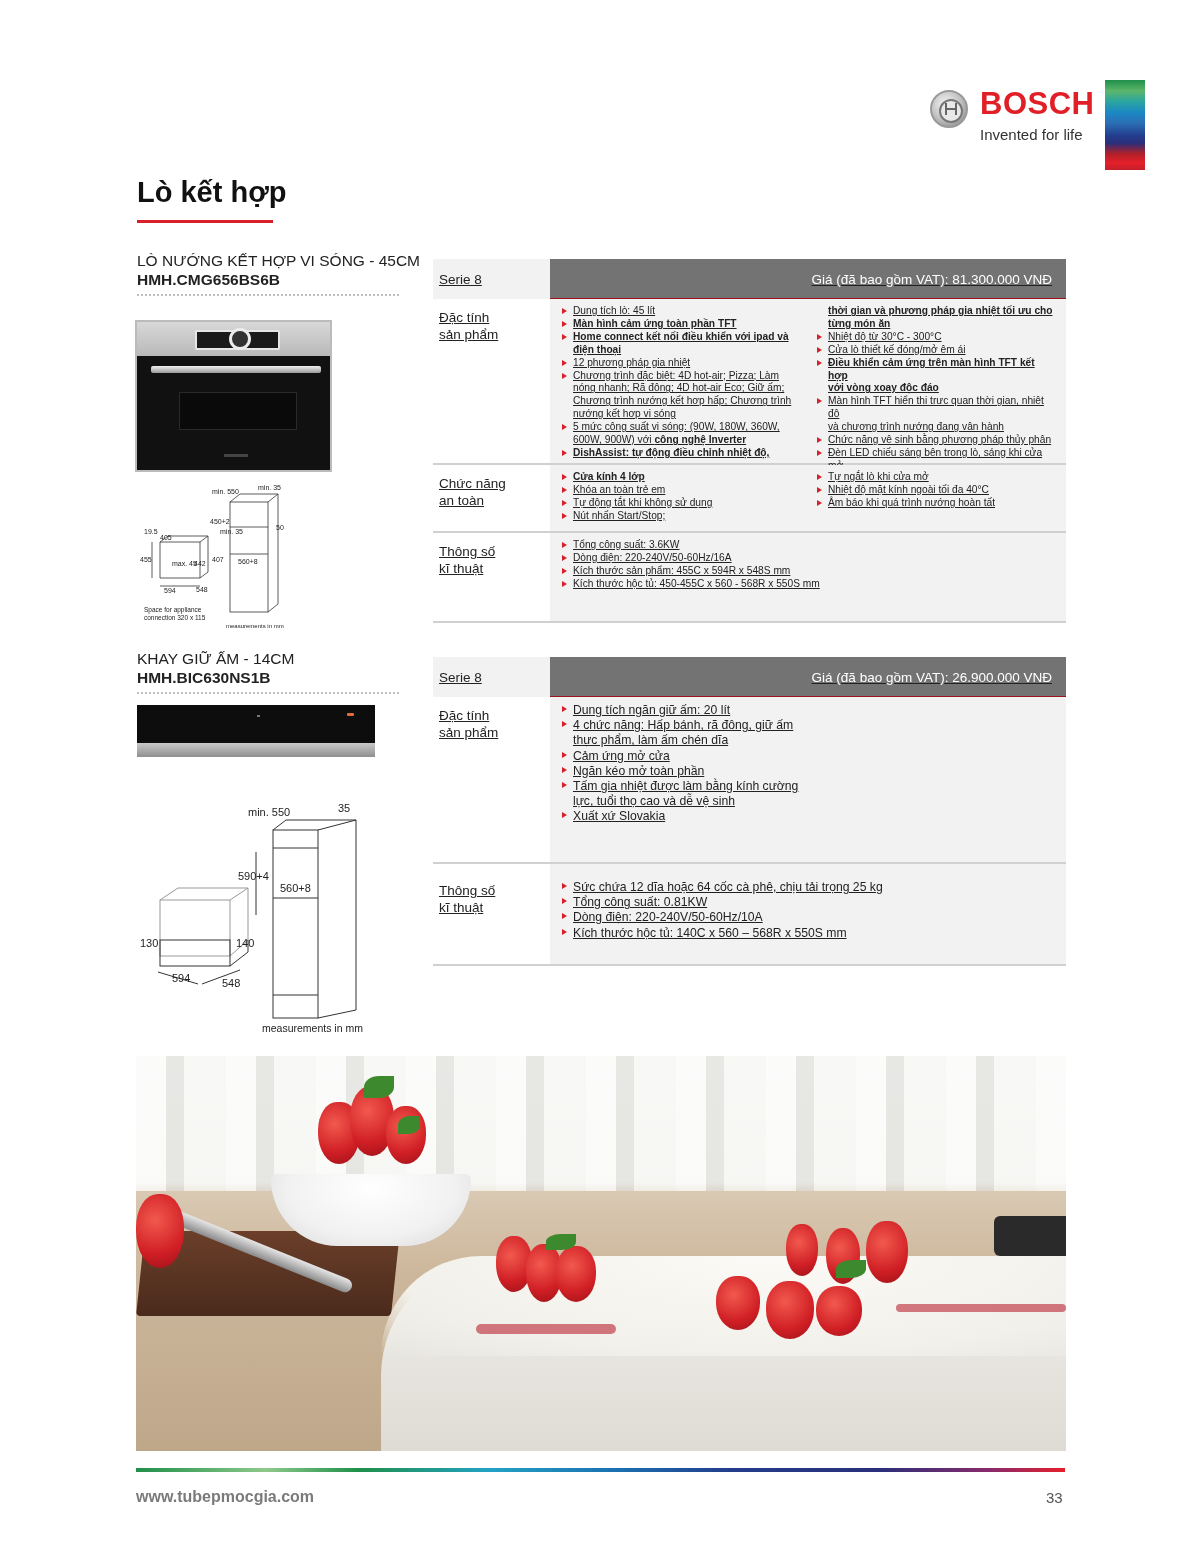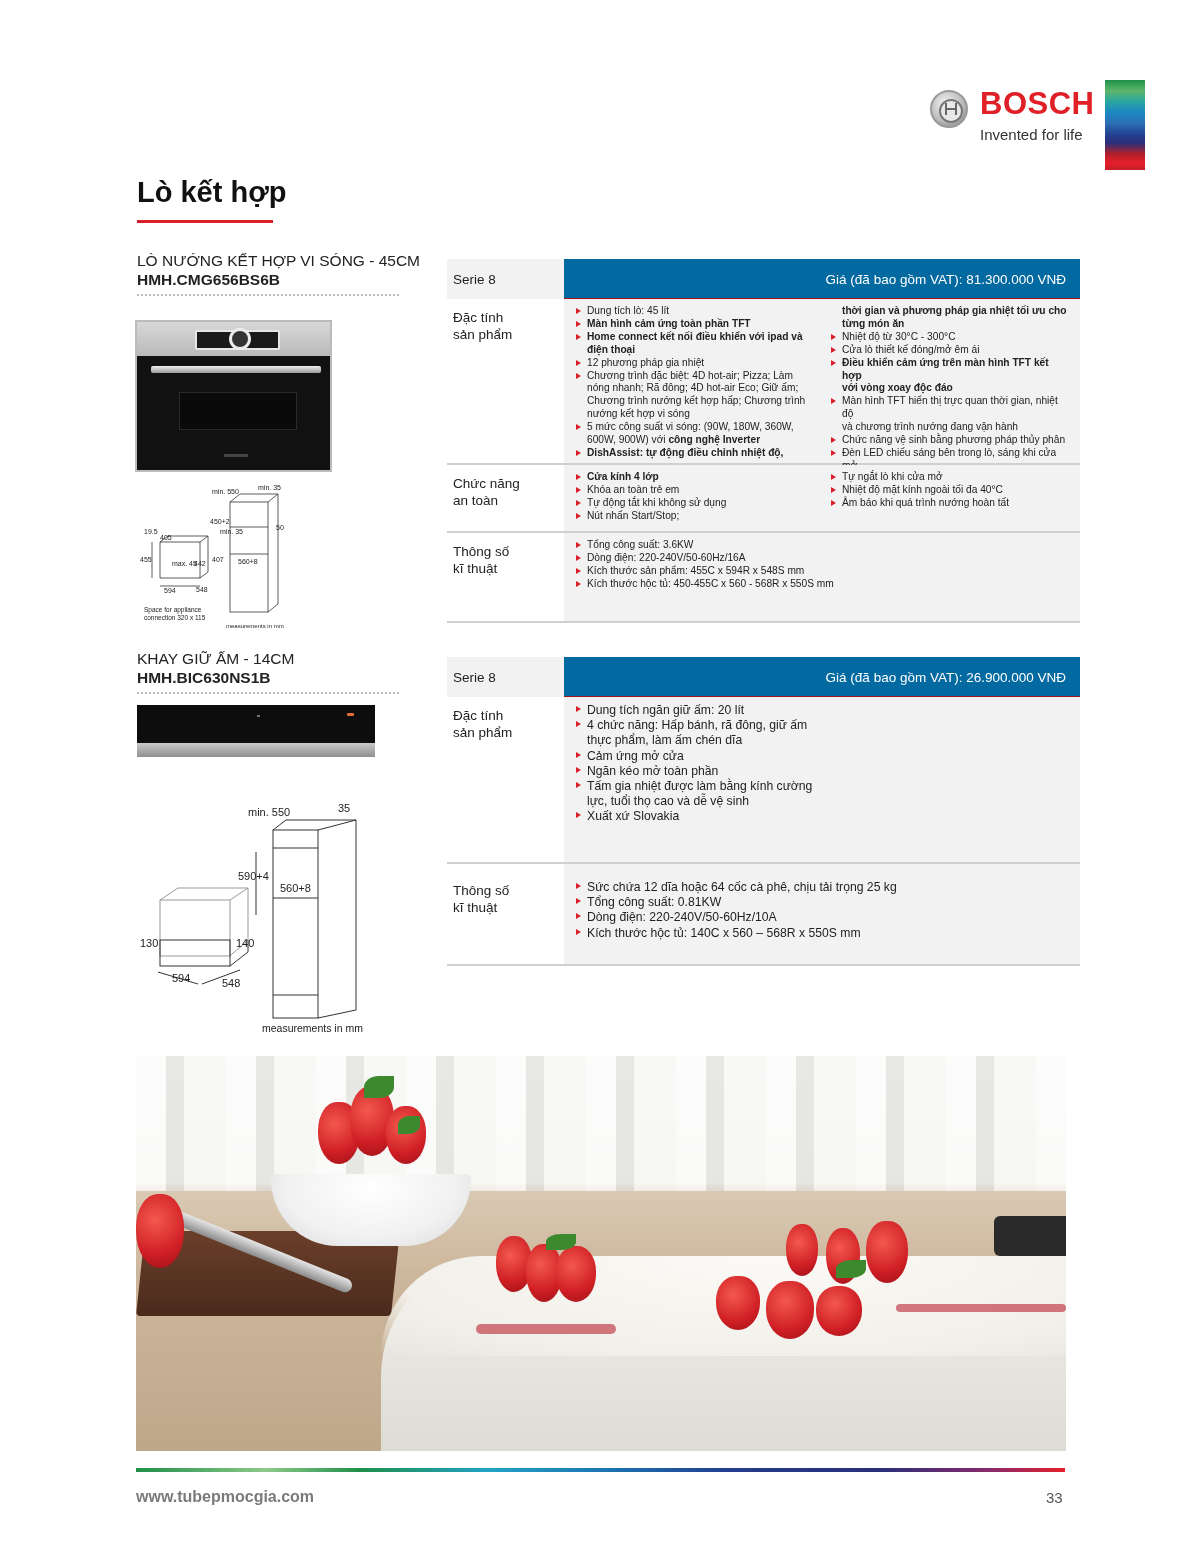--- a/index.html
+++ b/index.html
@@ -41,27 +41,27 @@
   .drawer { position: absolute; left: 137px; top: 705px; width: 238px; height: 52px; background: #0d0d0d; overflow: hidden; }
   .drawer .strip { position: absolute; left: 0; bottom: 0; width: 100%; height: 14px; background: linear-gradient(#c9c9c9,#8f8f8f); }
   .drawer .dot1 { position: absolute; left: 120px; top: 10px; width: 3px; height: 2px; background: #777; }
   .drawer .dot2 { position: absolute; left: 210px; top: 8px; width: 7px; height: 3px; background: #e36a3a; border-radius: 1px; }
 
   
   .diagram { position: absolute; }
   .diagram svg { display: block; }
 
   
-  .spec { position: absolute; left: 447px; width: 633px; }
+  .spec { position: absolute; left: 433px; width: 633px; text-decoration: underline; }
   .row { position: relative; display: flex; border-bottom: 2px solid #d0d0d0; }
   .row.header { border-bottom: none; height: 40px; }
   .row .label { width: 117px; padding: 10px 0 0 6px; font-size: 13.5px; line-height: 17px; color: #222; flex-shrink: 0; }
   .row .content { flex: 1; background: #f2f2f2; padding: 6px 10px 6px 10px; }
   .row.header .label { background: #f2f2f2; padding: 12px 0 0 6px; font-size: 13.5px; }
-  .price-bar { flex: 1; background: #0369a1; color: #fff; font-size: 13.5px; text-align: right; padding: 13px 14px 0 0; border-bottom: 1px solid #9e1219; }
+  .price-bar { flex: 1; background: #737373; color: #fff; font-size: 13.5px; text-align: right; padding: 13px 14px 0 0; border-bottom: 1px solid #9e1219; }
   .cols { display: flex; gap: 14px; }
   .col { flex: 1; }
   ul.bullets { list-style: none; }
   ul.bullets li { position: relative; padding-left: 13px; font-size: 10.2px; line-height: 12.9px; color: #222; }
   ul.bullets li::before { content: ""; position: absolute; left: 2px; top: 3px; border-left: 5px solid #d7202a; border-top: 3px solid transparent; border-bottom: 3px solid transparent; }
   ul.bullets li.cont { padding-left: 13px; }
   ul.bullets li.cont::before { display: none; }
   ul.bullets li.b { font-weight: bold; }
   .b { font-weight: bold; }
   .spec2 ul.bullets li { font-size: 12.2px; line-height: 15.2px; }

